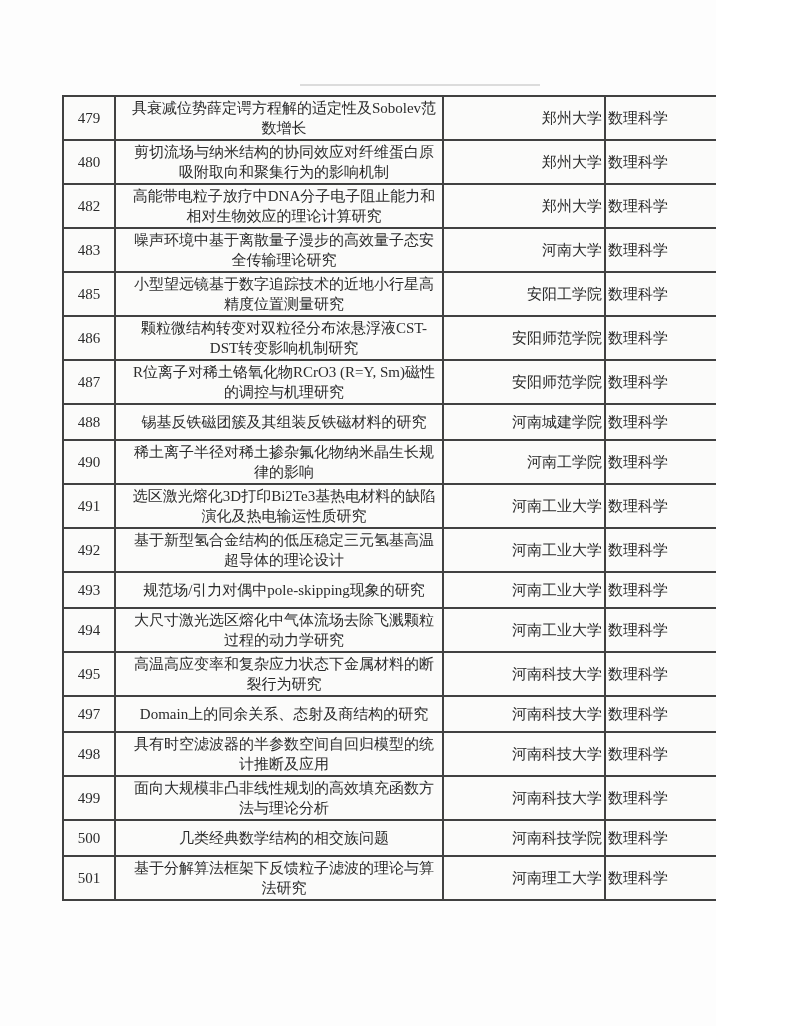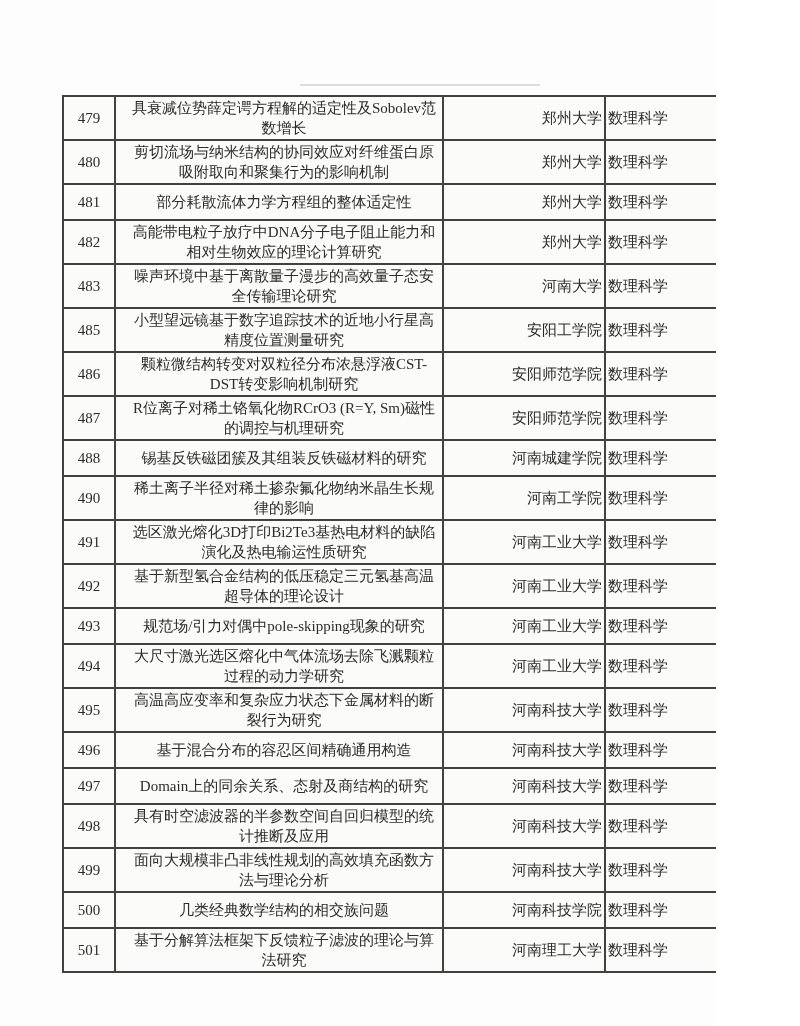--- a/index.html
+++ b/index.html
@@ -75,26 +75,20 @@
       <td class="c-field">数理科学</td>
     </tr>
 
     <tr>
       <td class="c-no">480</td>
       <td class="c-title">剪切流场与纳米结构的协同效应对纤维蛋白原吸附取向和聚集行为的影响机制</td>
       <td class="c-univ">郑州大学</td>
       <td class="c-field">数理科学</td>
     </tr>
 
-    <tr>
-      <td class="c-no">481</td>
-      <td class="c-title">部分耗散流体力学方程组的整体适定性</td>
-      <td class="c-univ">郑州大学</td>
-      <td class="c-field">数理科学</td>
-    </tr>
 
     <tr>
       <td class="c-no">482</td>
       <td class="c-title">高能带电粒子放疗中DNA分子电子阻止能力和相对生物效应的理论计算研究</td>
       <td class="c-univ">郑州大学</td>
       <td class="c-field">数理科学</td>
     </tr>
 
     <tr>
       <td class="c-no">483</td>
@@ -168,26 +162,20 @@
       <td class="c-field">数理科学</td>
     </tr>
 
     <tr>
       <td class="c-no">495</td>
       <td class="c-title">高温高应变率和复杂应力状态下金属材料的断裂行为研究</td>
       <td class="c-univ">河南科技大学</td>
       <td class="c-field">数理科学</td>
     </tr>
 
-    <tr>
-      <td class="c-no">496</td>
-      <td class="c-title">基于混合分布的容忍区间精确通用构造</td>
-      <td class="c-univ">河南科技大学</td>
-      <td class="c-field">数理科学</td>
-    </tr>
 
     <tr>
       <td class="c-no">497</td>
       <td class="c-title">Domain上的同余关系、态射及商结构的研究</td>
       <td class="c-univ">河南科技大学</td>
       <td class="c-field">数理科学</td>
     </tr>
 
     <tr>
       <td class="c-no">498</td>

